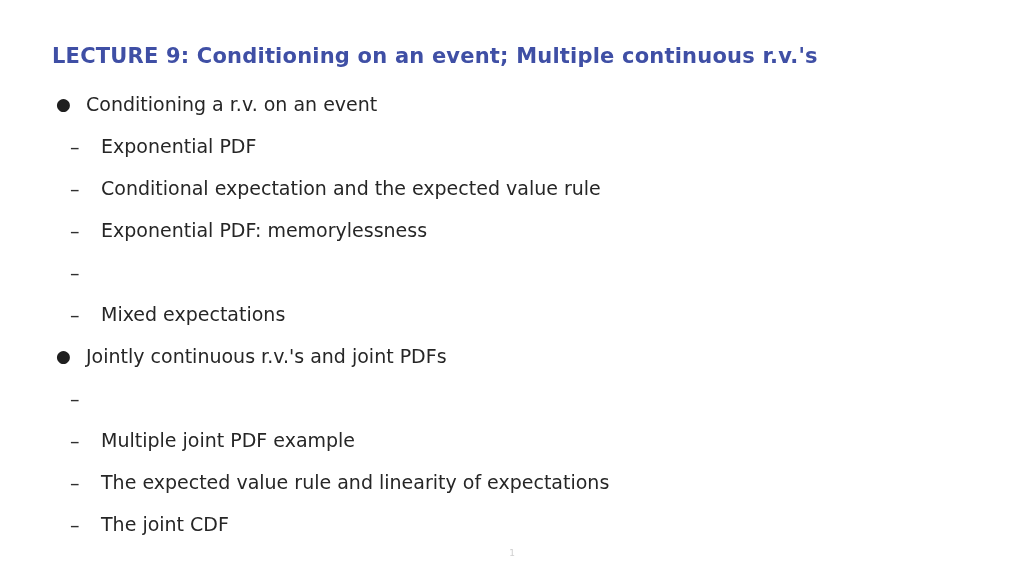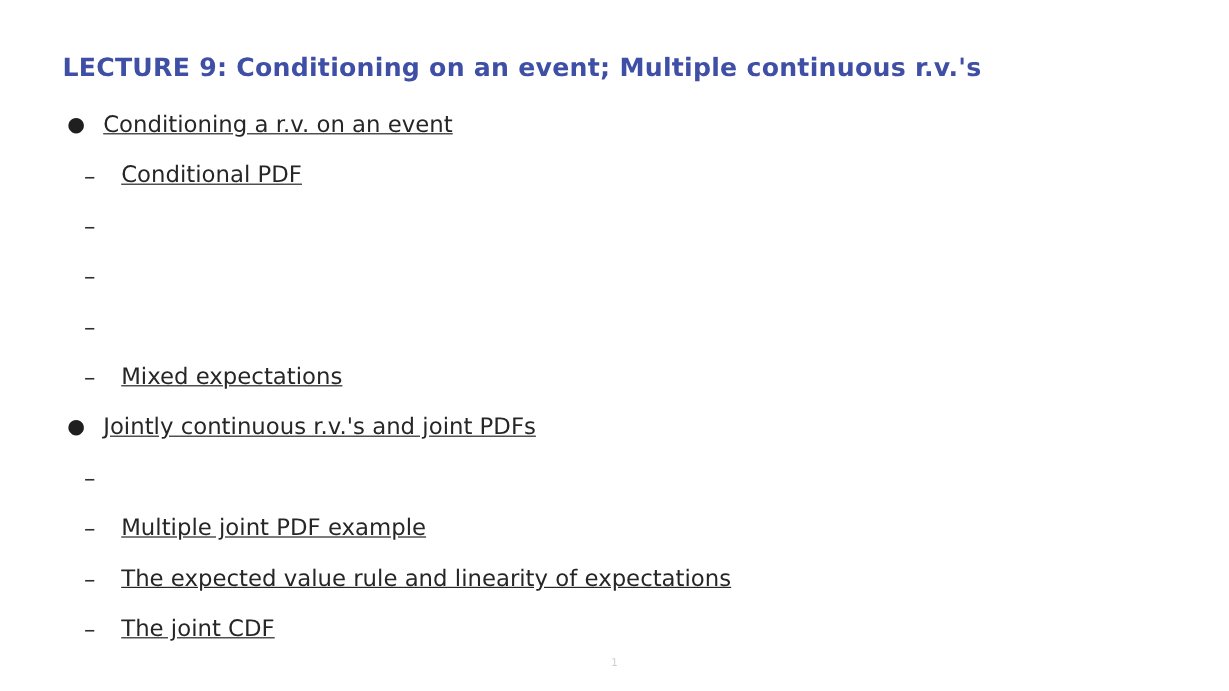--- a/index.html
+++ b/index.html
@@ -81,21 +81,20 @@
     width: 31px;
     font-size: 19px;
     line-height: 1;
     text-align: left;
     color: #303030;
   }
 
   .item-text {
     display: inline-block;
     white-space: nowrap;
-    text-decoration: underline;
   }
 
   .page-number {
     position: absolute;
     left: 0;
     top: 548px;
     width: 1024px;
     text-align: center;
     font-size: 9px;
     color: #cfcfcf;
@@ -108,27 +107,29 @@
 
   <div class="slide-title">LECTURE 9: Conditioning on an event; Multiple continuous r.v.'s</div>
 
   <ul class="outline-list">
       <li class="outline-item level-1">
         <span class="marker bullet-dot">●</span>
         <span class="item-text">Conditioning a r.v. on an event</span>
       </li>
       <li class="outline-item level-2">
         <span class="marker bullet-dash">–</span>
-        <span class="item-text">Conditional PDF</span>
+        <span class="item-text">Exponential PDF</span>
       </li>
       <li class="outline-item level-2">
         <span class="marker bullet-dash">–</span>
+        <span class="item-text">Conditional expectation and the expected value rule</span>
       </li>
       <li class="outline-item level-2">
         <span class="marker bullet-dash">–</span>
+        <span class="item-text">Exponential PDF: memorylessness</span>
       </li>
       <li class="outline-item level-2">
         <span class="marker bullet-dash">–</span>
       </li>
       <li class="outline-item level-2">
         <span class="marker bullet-dash">–</span>
         <span class="item-text">Mixed expectations</span>
       </li>
       <li class="outline-item level-1">
         <span class="marker bullet-dot">●</span>

